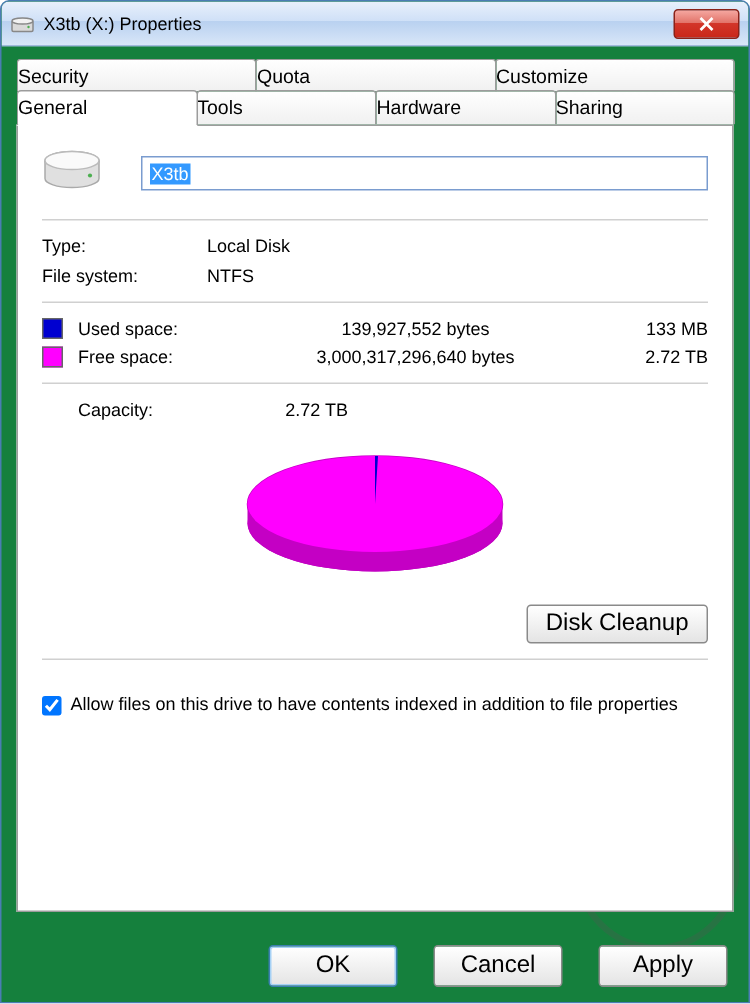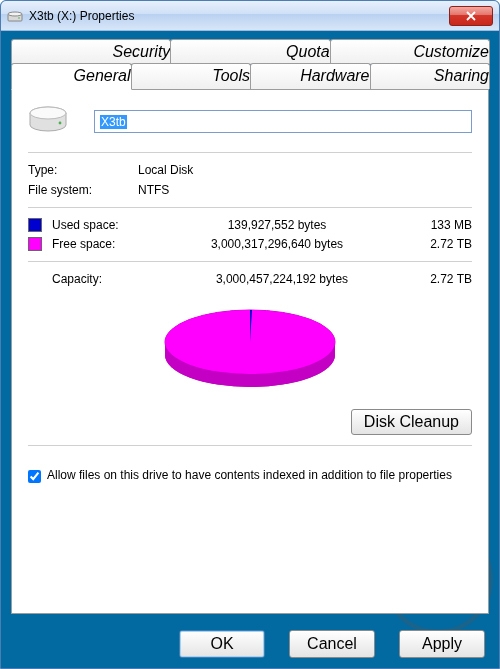--- a/index.html
+++ b/index.html
@@ -1,26 +1,26 @@
 <!DOCTYPE html>
 <html><head>
 <meta charset="utf-8">
 <style>
 * { box-sizing: border-box; margin: 0; padding: 0; font-family: "Segoe UI", Tahoma, sans-serif; font-size: 12px; }
 body { background: #fff; width: 500px; height: 669px; overflow: hidden; position: relative; }
-.window { width: 500px; height: 669px; border: 1px solid #4a7db3; background: #0369a1; position: relative; border-radius: 6px 6px 0 0; overflow: hidden; }
+.window { width: 500px; height: 669px; border: 1px solid #4a7db3; background: #15803d; position: relative; border-radius: 6px 6px 0 0; overflow: hidden; }
 .titlebar { height: 30px; background: linear-gradient(to bottom, #e8f0fb 0%, #cfe0f7 45%, #b9d1f0 46%, #d8e6f8 100%); display: flex; align-items: center; padding: 0 6px; border-bottom: 1px solid #9fb9dc; }
 .titlebar-icon { width: 16px; height: 16px; margin-right: 6px; }
 .titlebar-title { flex: 1; color: #000; font-size: 12px; }
 .close-btn { width: 44px; height: 20px; background: linear-gradient(to bottom, #f5a7a0 0%, #e2746a 45%, #d3362a 46%, #c9271a 100%); border: 1px solid #8a2219; border-radius: 3px; display: flex; align-items: center; justify-content: center; cursor: pointer; }
 .close-btn svg { width: 10px; height: 10px; }
 .content { padding: 8px 10px 0 10px; }
 .tabs { position: relative; }
 .tabrow { display: flex; }
-.tab { flex: 1; text-align: right; padding: 3px 0; border: 1px solid #9c9c9c; border-bottom: none; background: linear-gradient(to bottom, #fff, #f0f0f0); border-radius: 3px 3px 0 0; margin-right: -1px; cursor: pointer; font-size: 16px; position: relative; font-style: italic; }
+.tab { flex: 1; text-align: left; padding: 3px 0; border: 1px solid #9c9c9c; border-bottom: none; background: linear-gradient(to bottom, #fff, #f0f0f0); border-radius: 3px 3px 0 0; margin-right: -1px; cursor: pointer; font-size: 13px; position: relative; }
 .tabrow2 { margin-top: -1px; }
 .tab.active { background: #fff; z-index: 3; border-bottom: 1px solid #fff; margin-bottom: -1px; padding-bottom: 4px; }
 .tabpanel { border: 1px solid #9c9c9c; background: #fff; padding: 14px 16px; min-height: 525px; position: relative; z-index: 1; }
 .row-drive { display: flex; align-items: center; gap: 26px; margin-bottom: 14px; }
 .drive-icon { width: 40px; height: 34px; }
 .name-input { flex: 1; border: 1px solid #7a9ccf; padding: 3px 5px; font-size: 13px; }
 .name-input .sel { background: #3399ff; color: #fff; padding: 0 1px; }
 hr { border: none; border-top: 1px solid #d0d0d0; margin: 10px 0; }
 .kv { display: flex; margin: 6px 0; }
 .kv .label { width: 110px; }
@@ -115,21 +115,20 @@
           <div class="swatch sw-free"></div>
           <div class="label">Free space:</div>
           <div class="bytes">3,000,317,296,640 bytes</div>
           <div class="hr">2.72 TB</div>
         </div>
 
         <hr>
 
         <div class="cap-row">
           <div class="label">Capacity:</div>
-          <div class="bytes">3,000,457,224,192 bytes</div>
           <div class="hr">2.72 TB</div>
         </div>
 
         <div class="pie-wrap">
           <svg class="pie-svg" viewBox="0 0 200 100">
             <ellipse cx="100" cy="55" rx="85" ry="32" fill="#b800b8"></ellipse>
             <ellipse cx="100" cy="42" rx="85" ry="32" fill="#ff00ff" stroke="#c800c8" stroke-width="1"></ellipse>
             <path d="M15 42 L15 55 A85 32 0 0 0 185 55 L185 42" fill="#c400c4"></path>
             <ellipse cx="100" cy="42" rx="85" ry="32" fill="#ff00ff"></ellipse>
             <path d="M100 42 L100 10 A85 32 0 0 1 102 10.01 Z" fill="#0000d0"></path>

